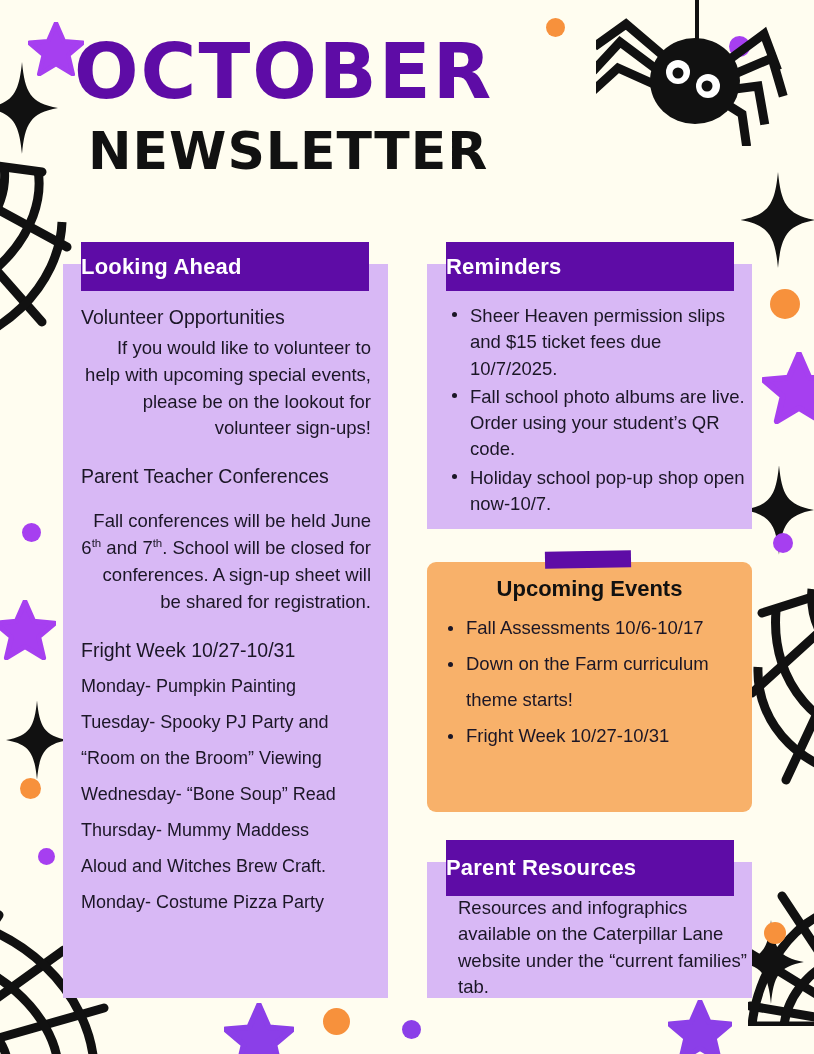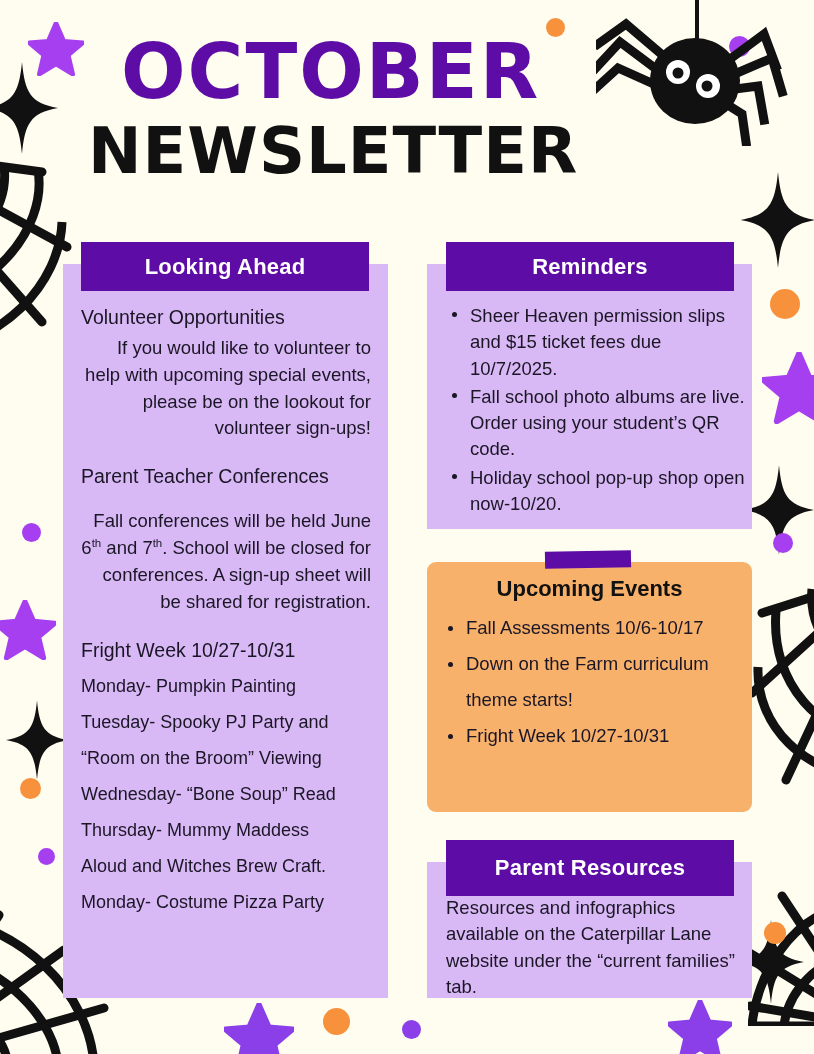--- a/index.html
+++ b/index.html
@@ -19,31 +19,30 @@
   
   .title-block{ position:absolute; left:74px; top:36px; width:520px; }
   .t-october{
     font-family:"DejaVu Sans", sans-serif;
     font-weight:bold;
     font-size:76px;
     letter-spacing:2px;
     color:#5E0CA6;
     line-height:0.95;
     text-transform:uppercase;
-    margin-left:47px;
   }
   .t-newsletter{
     font-family:"DejaVu Sans", sans-serif;
     font-weight:bold;
-    font-size:64px;
+    font-size:52px;
     letter-spacing:1px;
     color:#111111;
     line-height:0.98;
     text-transform:uppercase;
-    margin-top:12px;
+    margin-top:18px;
     margin-left:14px;
   }
   .t-date{
     position:absolute; left:578px; top:158px;
     font-family:"Liberation Sans", sans-serif;
     font-weight:bold; font-size:25px; line-height:1.18;
     letter-spacing:1px;
     color:#111111;
     text-transform:uppercase;
     width:200px;
@@ -51,21 +50,21 @@
 
   
   .cardbody{
     position:absolute;
     background:#D8B8F5;
   }
   .cardhead{
     position:absolute;
     background:#5E0CA6;
     color:#FFFFFF;
-    display:flex; align-items:center; justify-content:center;
+    display:flex; align-items:center; 
     font-weight:bold;
     font-size:22px;
     letter-spacing:.2px;
   }
   .content{
     position:absolute;
     color:#1b1626;
   }
 
   
@@ -120,21 +119,21 @@
   #ue-content{ left:440px; top:610px; width:310px; }
   #ue-content ul.bul li{
     font-size:18.5px; line-height:1.95; margin-bottom:0;
     padding-left:26px;
   }
   #ue-content ul.bul li:before{ left:8px; top:16px; }
 
   
   #pr-body{ left:427px; top:862px; width:325px; height:136px; }
   #pr-head{ left:446px; top:840px; width:288px; height:56px; }
-  #pr-content{ left:446px; top:895px; width:300px; }
+  #pr-content{ left:458px; top:895px; width:300px; }
   #pr-content p{ font-size:18.5px; line-height:1.42; }
 </style>
 </head>
 <body>
 
 <div class="page">
 
   <div class="deco" style="left:28px;top:22px;">
     <svg width="56" height="54" viewBox="0 0 100 96">
       <path d="M50 2 L64 34 L98 37 L72 59 L80 93 L50 75 L20 93 L28 59 L2 37 L36 34 Z" fill="#A63FF0" stroke="#A63FF0" stroke-width="8" stroke-linejoin="round"></path>
@@ -375,21 +374,21 @@
   </div>
 
   <div class="cardbody" id="rm-body"></div>
   <div class="cardhead" id="rm-head">
     <span>Reminders</span>
   </div>
   <div class="content" id="rm-content">
     <ul class="bul">
       <li>Sheer Heaven permission slips and $15 ticket fees due 10/7/2025.</li>
       <li>Fall school photo albums are live. Order using your student’s QR code.</li>
-      <li>Holiday school pop-up shop open now-10/20.</li>
+      <li>Holiday school pop-up shop open now-10/7.</li>
     </ul>
   </div>
 
   <div class="cardbody" id="ue-body"></div>
   <div id="ue-tape"></div>
   <div id="ue-title">Upcoming Events</div>
   <div class="content" id="ue-content">
     <ul class="bul">
       <li>Fall Assessments 10/6-10/17</li>
       <li>Down on the Farm curriculum theme starts!</li>

